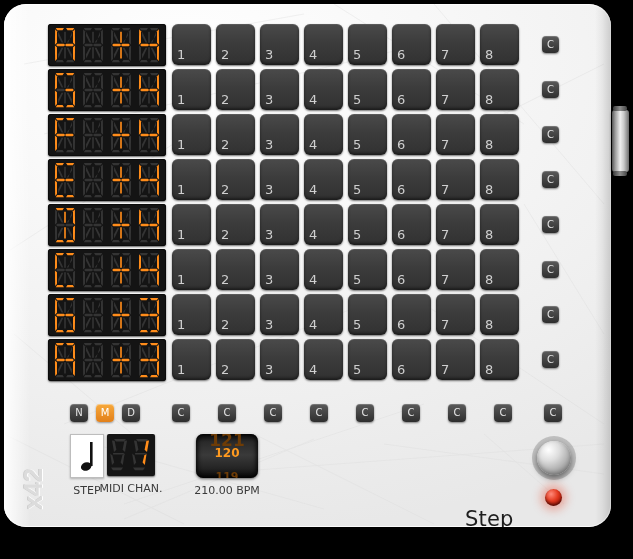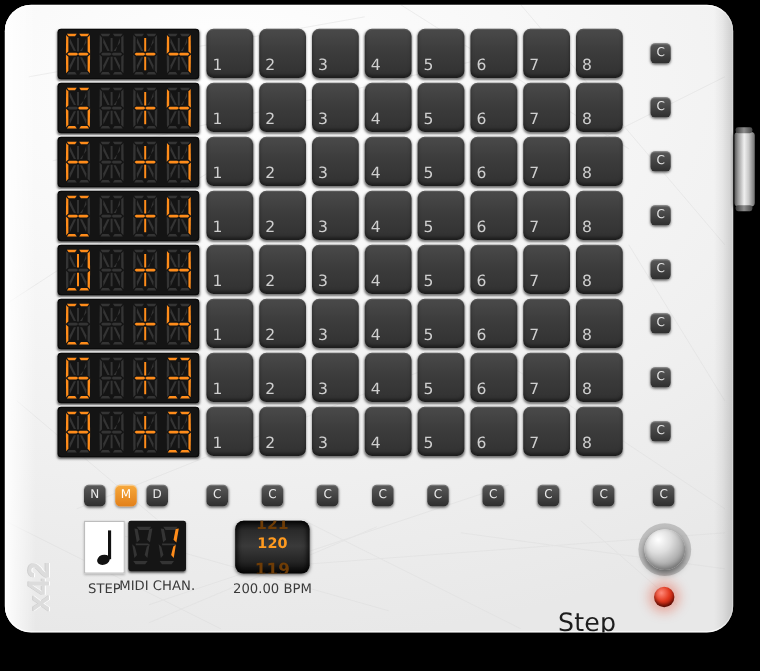--- a/index.html
+++ b/index.html
@@ -105,23 +105,23 @@
      box-shadow:0 1px 2px rgba(0,0,0,.6),0 -1px 0 rgba(255,255,255,.7);
      display:flex;align-items:center;justify-content:center;margin:0 auto;}
 
   .bpm-wheel{width:62px;height:44px;border-radius:7px;margin:0 auto;
      background:linear-gradient(to bottom,#0c0c0c 0%,#2a2a2a 18%,#3a3a3a 48%,#242424 78%,#070707 100%);
      box-shadow:0 1px 3px rgba(0,0,0,.6),0 -1px 0 rgba(255,255,255,.7),
                 inset 2px 0 4px rgba(0,0,0,.7), inset -2px 0 4px rgba(0,0,0,.7);
      position:relative;overflow:hidden;}
   .bpm-wheel div{position:absolute;width:100%;text-align:center;
      font-family:"DejaVu Sans",sans-serif;font-weight:bold;}
-  .bpm-prev{top:-4px;font-size:13px;color:#6e3c06;}
+  .bpm-prev{top:-4px;font-size:17px;color:#6e3c06;}
   .bpm-cur{top:12px;font-size:12px;color:#ff9a1f;}
-  .bpm-next{bottom:-5px;font-size:14px;color:#6e3c06;}
+  .bpm-next{bottom:-5px;font-size:11px;color:#6e3c06;}
 
   .panic{width:30px;height:30px;border-radius:50%;margin:7px auto 0;
      background:radial-gradient(circle at 35% 28%,#ffffff 0%,#e2e2e2 30%,#b4b4b4 62%,#8a8a8a 100%);
      box-shadow:0 3px 5px rgba(0,0,0,.5),0 0 0 4px rgba(160,160,160,.55),
                 inset 0 -2px 3px rgba(0,0,0,.25);cursor:pointer;}
 
   .bigknob{position:absolute;width:34px;height:34px;border-radius:50%;
      background:radial-gradient(circle at 34% 26%,#ffffff 0%,#dedede 32%,#a9a9a9 66%,#7c7c7c 100%);
      box-shadow:0 3px 6px rgba(0,0,0,.5),0 0 0 5px rgba(150,150,150,.5),
                 inset 0 -2px 4px rgba(0,0,0,.28);cursor:pointer;}
@@ -1047,21 +1047,21 @@
       </div>
       <div class="cap">MIDI CHAN.</div>
     </div>
 
     <div class="ctrl" style="left:173px;top:430px;width:100px;">
       <div class="bpm-wheel">
         <div class="bpm-prev">121</div>
         <div class="bpm-cur">120</div>
         <div class="bpm-next">119</div>
       </div>
-      <div class="cap">200.00 BPM</div>
+      <div class="cap">210.00 BPM</div>
     </div>
 
 
     <div class="bigknob" style="left:533px;top:437px;"></div>
     <div class="led" style="left:541px;top:485px;"></div>
     <div class="title" style="left:461px;top:503px;">Step Sequencer</div>
 
   </div>
 
   <div class="connector"></div>

